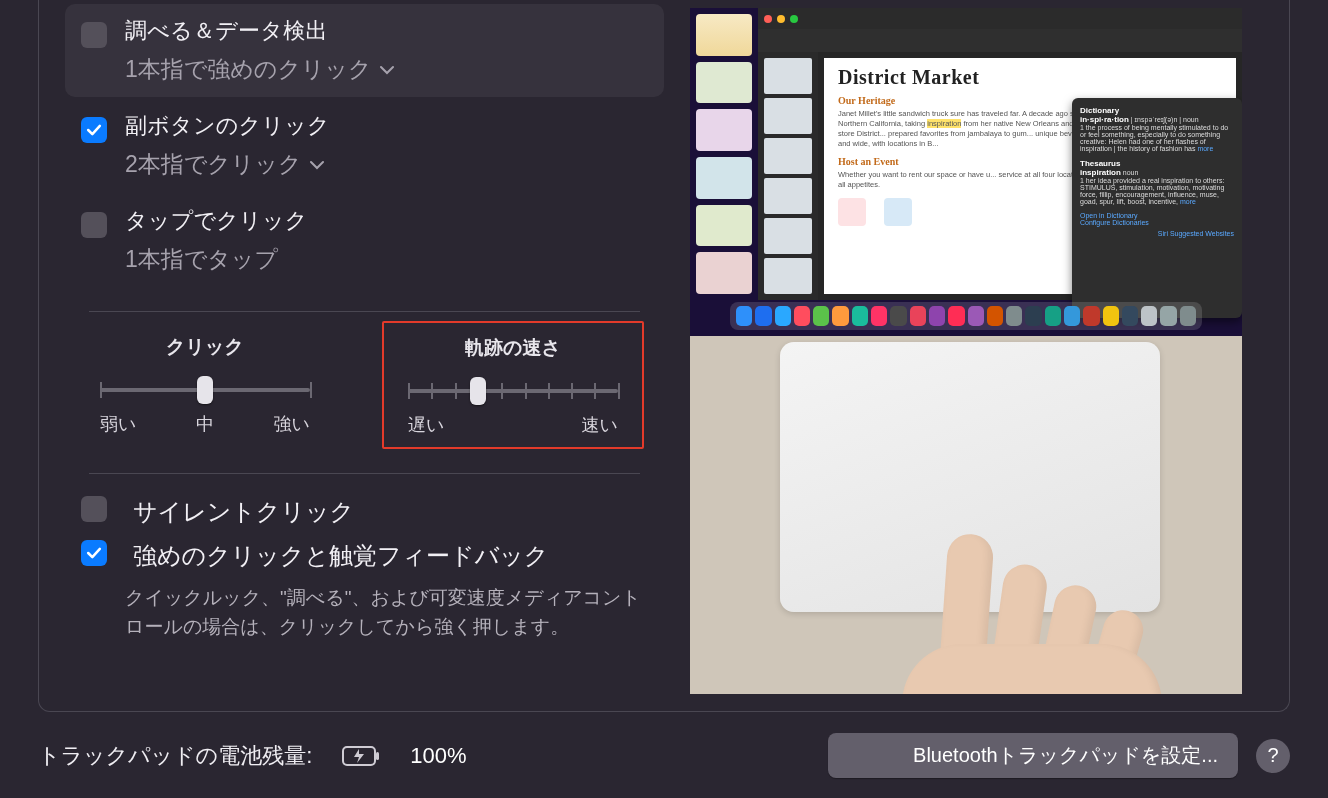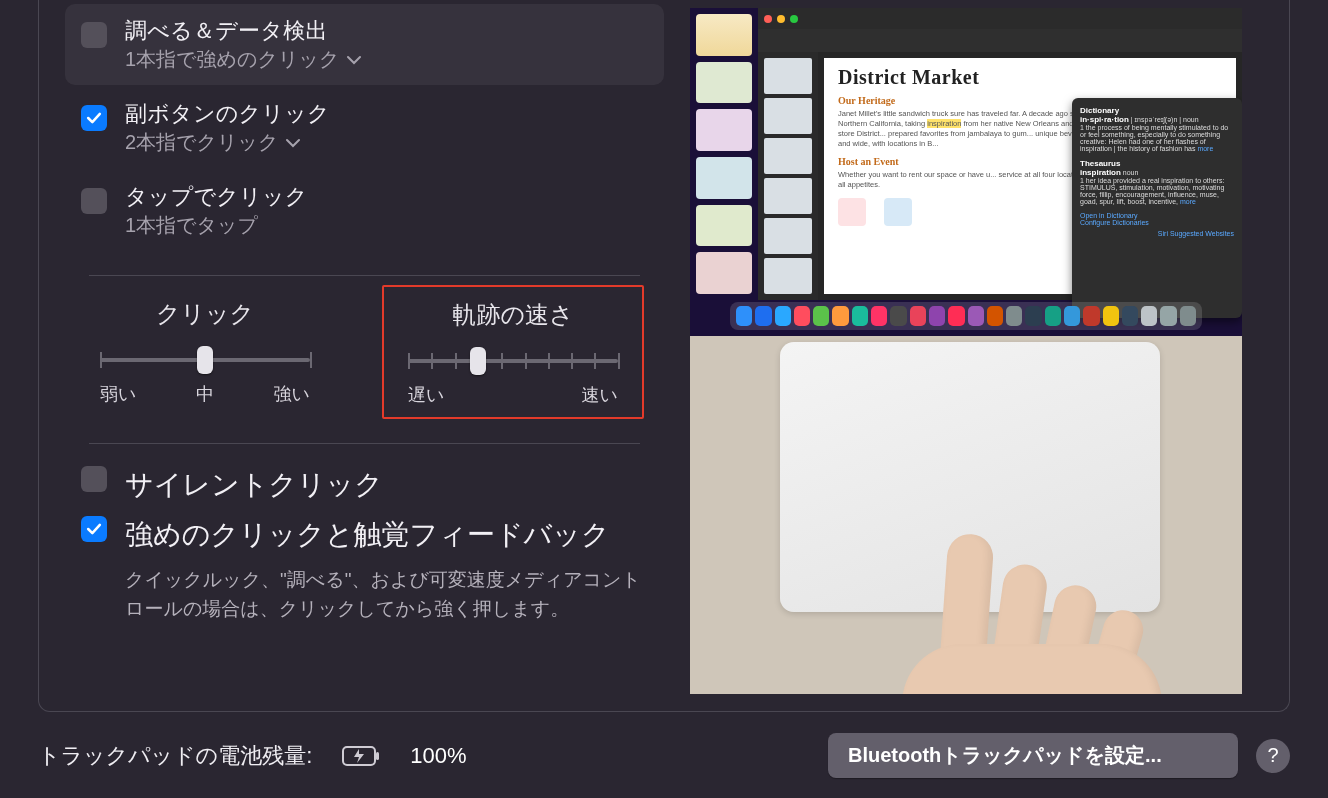--- a/index.html
+++ b/index.html
@@ -54,23 +54,23 @@
   .checkbox.on svg { width: 20px; height: 20px; }
 
   .opt-texts { display: flex; flex-direction: column; }
   .opt-title {
     font-size: 22px;
     color: #f2f0f5;
     font-weight: 500;
     letter-spacing: 0.3px;
   }
   .opt-sub {
-    font-size: 20px;
+    font-size: 23px;
     color: #a6a2ad;
-    margin-top: 0;
+    margin-top: 8px;
     display: flex; align-items: center;
   }
   .chev { margin-left: 8px; color: #a6a2ad; font-size: 14px; }
 
   .divider {
     height: 1px;
     background: #4a4752;
     margin: 24px 24px 22px 24px;
   }
 
@@ -84,21 +84,21 @@
     display: flex; flex-direction: column; align-items: center;
     width: 240px;
   }
   .slider-block.hl {
     border: 2px solid #e33a2a;
     border-radius: 2px;
     padding: 12px 12px 10px 12px;
     width: 262px;
     margin-top: -13px;
   }
-  .slider-title { font-size: 24px; color: #e8e6ec; margin-bottom: 18px; }
+  .slider-title { font-size: 19px; color: #e8e6ec; margin-bottom: 18px; font-weight: bold; }
   .slider-track {
     position: relative;
     width: 210px; height: 24px;
   }
   .track-line {
     position: absolute; left: 0; right: 0; top: 50%;
     height: 4px; background: #6b6872; border-radius: 2px;
     transform: translateY(-50%);
   }
   .ticks { position: absolute; left:0; right:0; top:0; bottom:0; }
@@ -120,21 +120,21 @@
   }
   .slider-labels.three > span:nth-child(2){ text-align:center; }
 
   
   .lower-opts { padding: 0 16px; }
   .lrow {
     display: flex; align-items: flex-start;
     margin-bottom: 12px;
   }
   .lrow .checkbox { margin-top: 0; }
-  .ltitle { font-size: 28px; color: #f2f0f5; }
+  .ltitle { font-size: 24px; color: #f2f0f5; margin-left: 8px; }
   .ldesc {
     font-size: 19px; color: #b5b1bb;
     margin-left: 44px; margin-top: 6px; line-height: 1.5;
     max-width: 540px;
   }
 
   
   .preview {
     width: 552px; height: 328px;
     background: #1a0f38;
@@ -212,23 +212,22 @@
     display:flex; align-items:center; justify-content:space-between;
   }
   .footer-left{display:flex;align-items:center;gap:30px;}
   .batt-label{font-size:22px;color:#efedf2;}
   .batt-icon{display:inline-flex;align-items:center;}
   .batt-pct{font-size:22px;color:#fff;font-weight:500;}
   .footer-right{display:flex;align-items:center;gap:18px;}
   .bt-button{
     background:#635f6b; color:#fff; font-size:20px;
     padding:9px 20px; border-radius:8px; border:none;
-    min-width:410px; text-align:left;
+    min-width:410px; text-align:right;
     box-shadow: 0 1px 1px rgba(0,0,0,0.3);
-    font-weight: bold;
   }
   .help-btn{
     width:34px;height:34px;border-radius:50%;
     background:#635f6b;color:#fff;border:none;
     font-size:20px;display:flex;align-items:center;justify-content:center;
   }
 </style>
 </head>
 <body>
 

